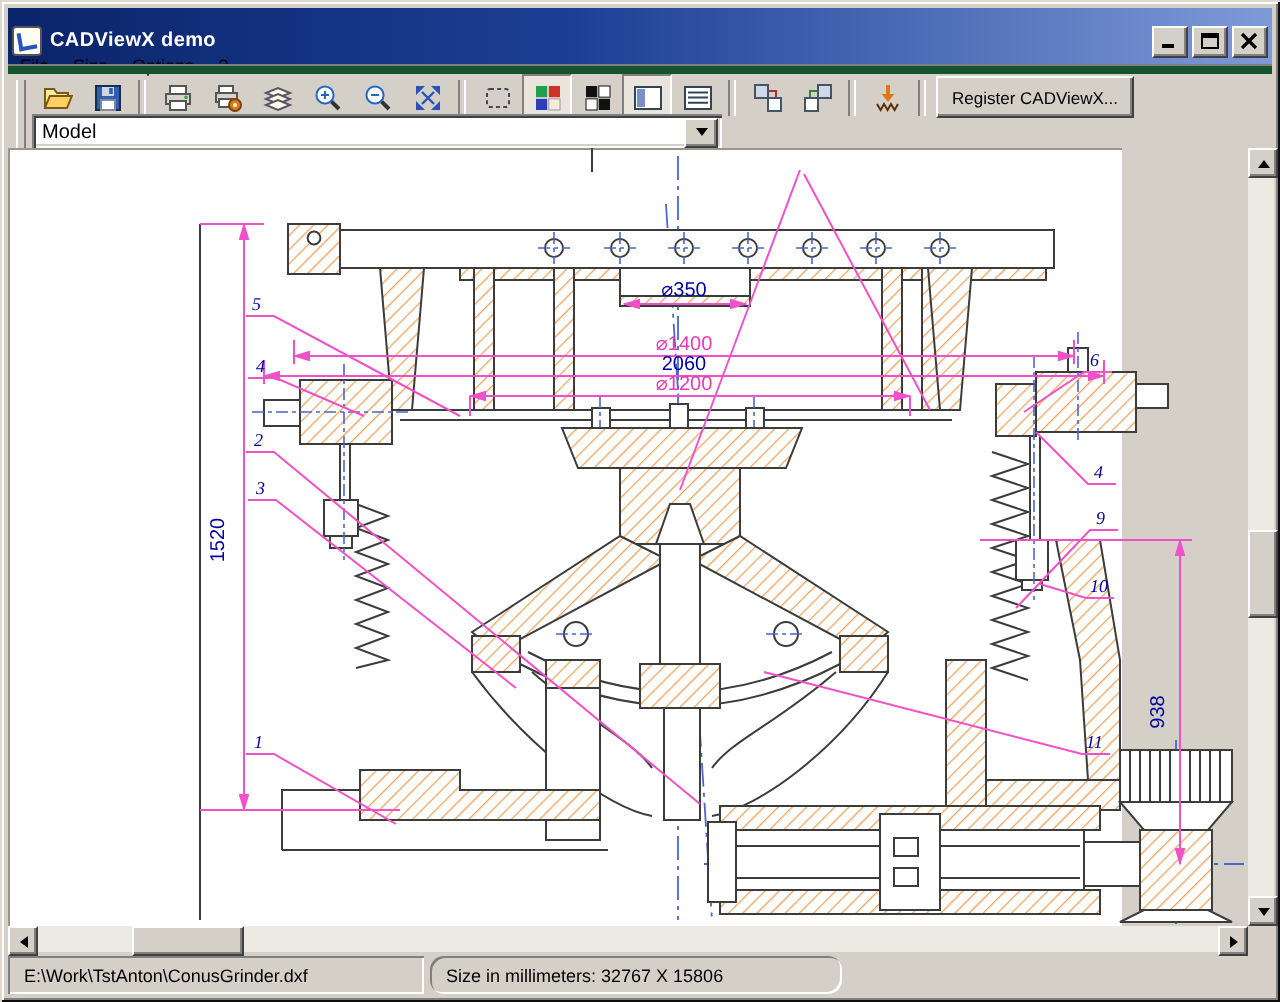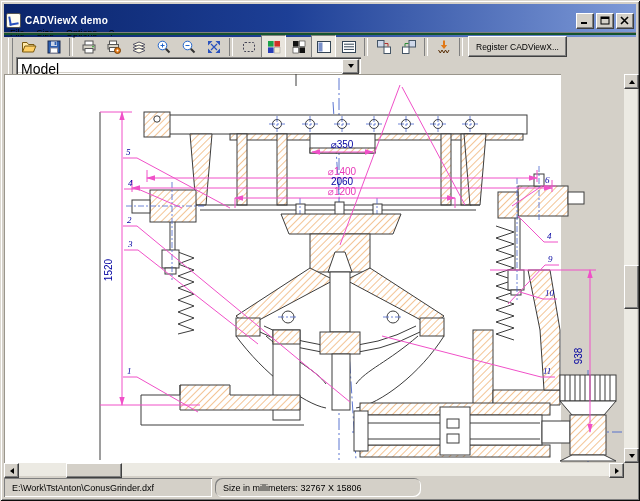--- a/index.html
+++ b/index.html
@@ -21,36 +21,36 @@
   .winbtn{width:16px;height:14px;background:#D4D0C8;margin-left:2px;
     border:1px solid;border-color:#fff #404040 #404040 #fff;
     box-shadow:inset -1px -1px 0 #808080;display:flex;align-items:center;justify-content:center;}
   .winbtn svg{display:block}
   
   .menubar{position:absolute;left:4px;top:21px;right:4px;height:24px;
     font-size:9px;display:flex;align-items:center;color:#000;}
   .menu-item{padding:0 6px;}
   
   .toolbar{position:absolute;left:4px;top:33px;right:4px;height:23px;
-    border-top:2px solid #14532d;display:flex;align-items:center;padding-left:3px;
+    border-top:4px solid #14532d;display:flex;align-items:center;padding-left:3px;
     box-shadow:0 -1px 0 #808080;}
   .grip{width:3px;height:18px;border-left:1px solid #fff;border-right:1px solid #808080;margin:0 3px 0 1px;}
   .tbtn{width:23px;height:21px;display:flex;align-items:center;justify-content:center;
     background:transparent;border:1px solid transparent;}
   .tbtn svg{width:16px;height:16px;display:block;}
   .tbtn.pressed{border-color:#808080 #fff #fff #808080;background:#e9e5dd;}
   .sep{width:2px;height:18px;border-left:1px solid #808080;border-right:1px solid #fff;margin:0 3px;}
   .regbtn{height:19px;margin-left:2px;padding:0 7px;font-size:8.5px;color:#000;background:#D4D0C8;
     border:1px solid;border-color:#fff #404040 #404040 #fff;box-shadow:inset -1px -1px 0 #808080;
     display:flex;align-items:center;white-space:nowrap;}
   
   .comborow{position:absolute;left:4px;top:56px;right:4px;height:18px;display:flex;align-items:center;padding-left:3px;}
   .combo{width:345px;height:17px;background:#fff;position:relative;
     box-shadow:inset 1px 1px 0 #808080,inset 2px 2px 0 #404040,inset -1px -1px 0 #fff,inset -2px -2px 0 #d4d0c8;}
-  .combo-value{position:absolute;left:5px;top:4px;font-size:14px;color:#000;}
+  .combo-value{position:absolute;left:5px;top:4px;font-size:10px;color:#000;}
   .combo-btn{position:absolute;right:2px;top:2px;width:15px;height:13px;background:#D4D0C8;
     border:1px solid;border-color:#fff #404040 #404040 #fff;box-shadow:inset -1px -1px 0 #808080;
     display:flex;align-items:center;justify-content:center;}
   .combo-arrow{width:0;height:0;border-left:3px solid transparent;border-right:3px solid transparent;border-top:4px solid #000;}
   
   .canvas{position:absolute;left:4px;top:74px;width:557px;height:389px;background:#fff;
     box-shadow:inset 1px 1px 0 #9a968c;}
   .canvas svg{display:block}
   
   .vscroll{position:absolute;left:624px;top:74px;width:13px;height:389px;background:#eceae3;}

